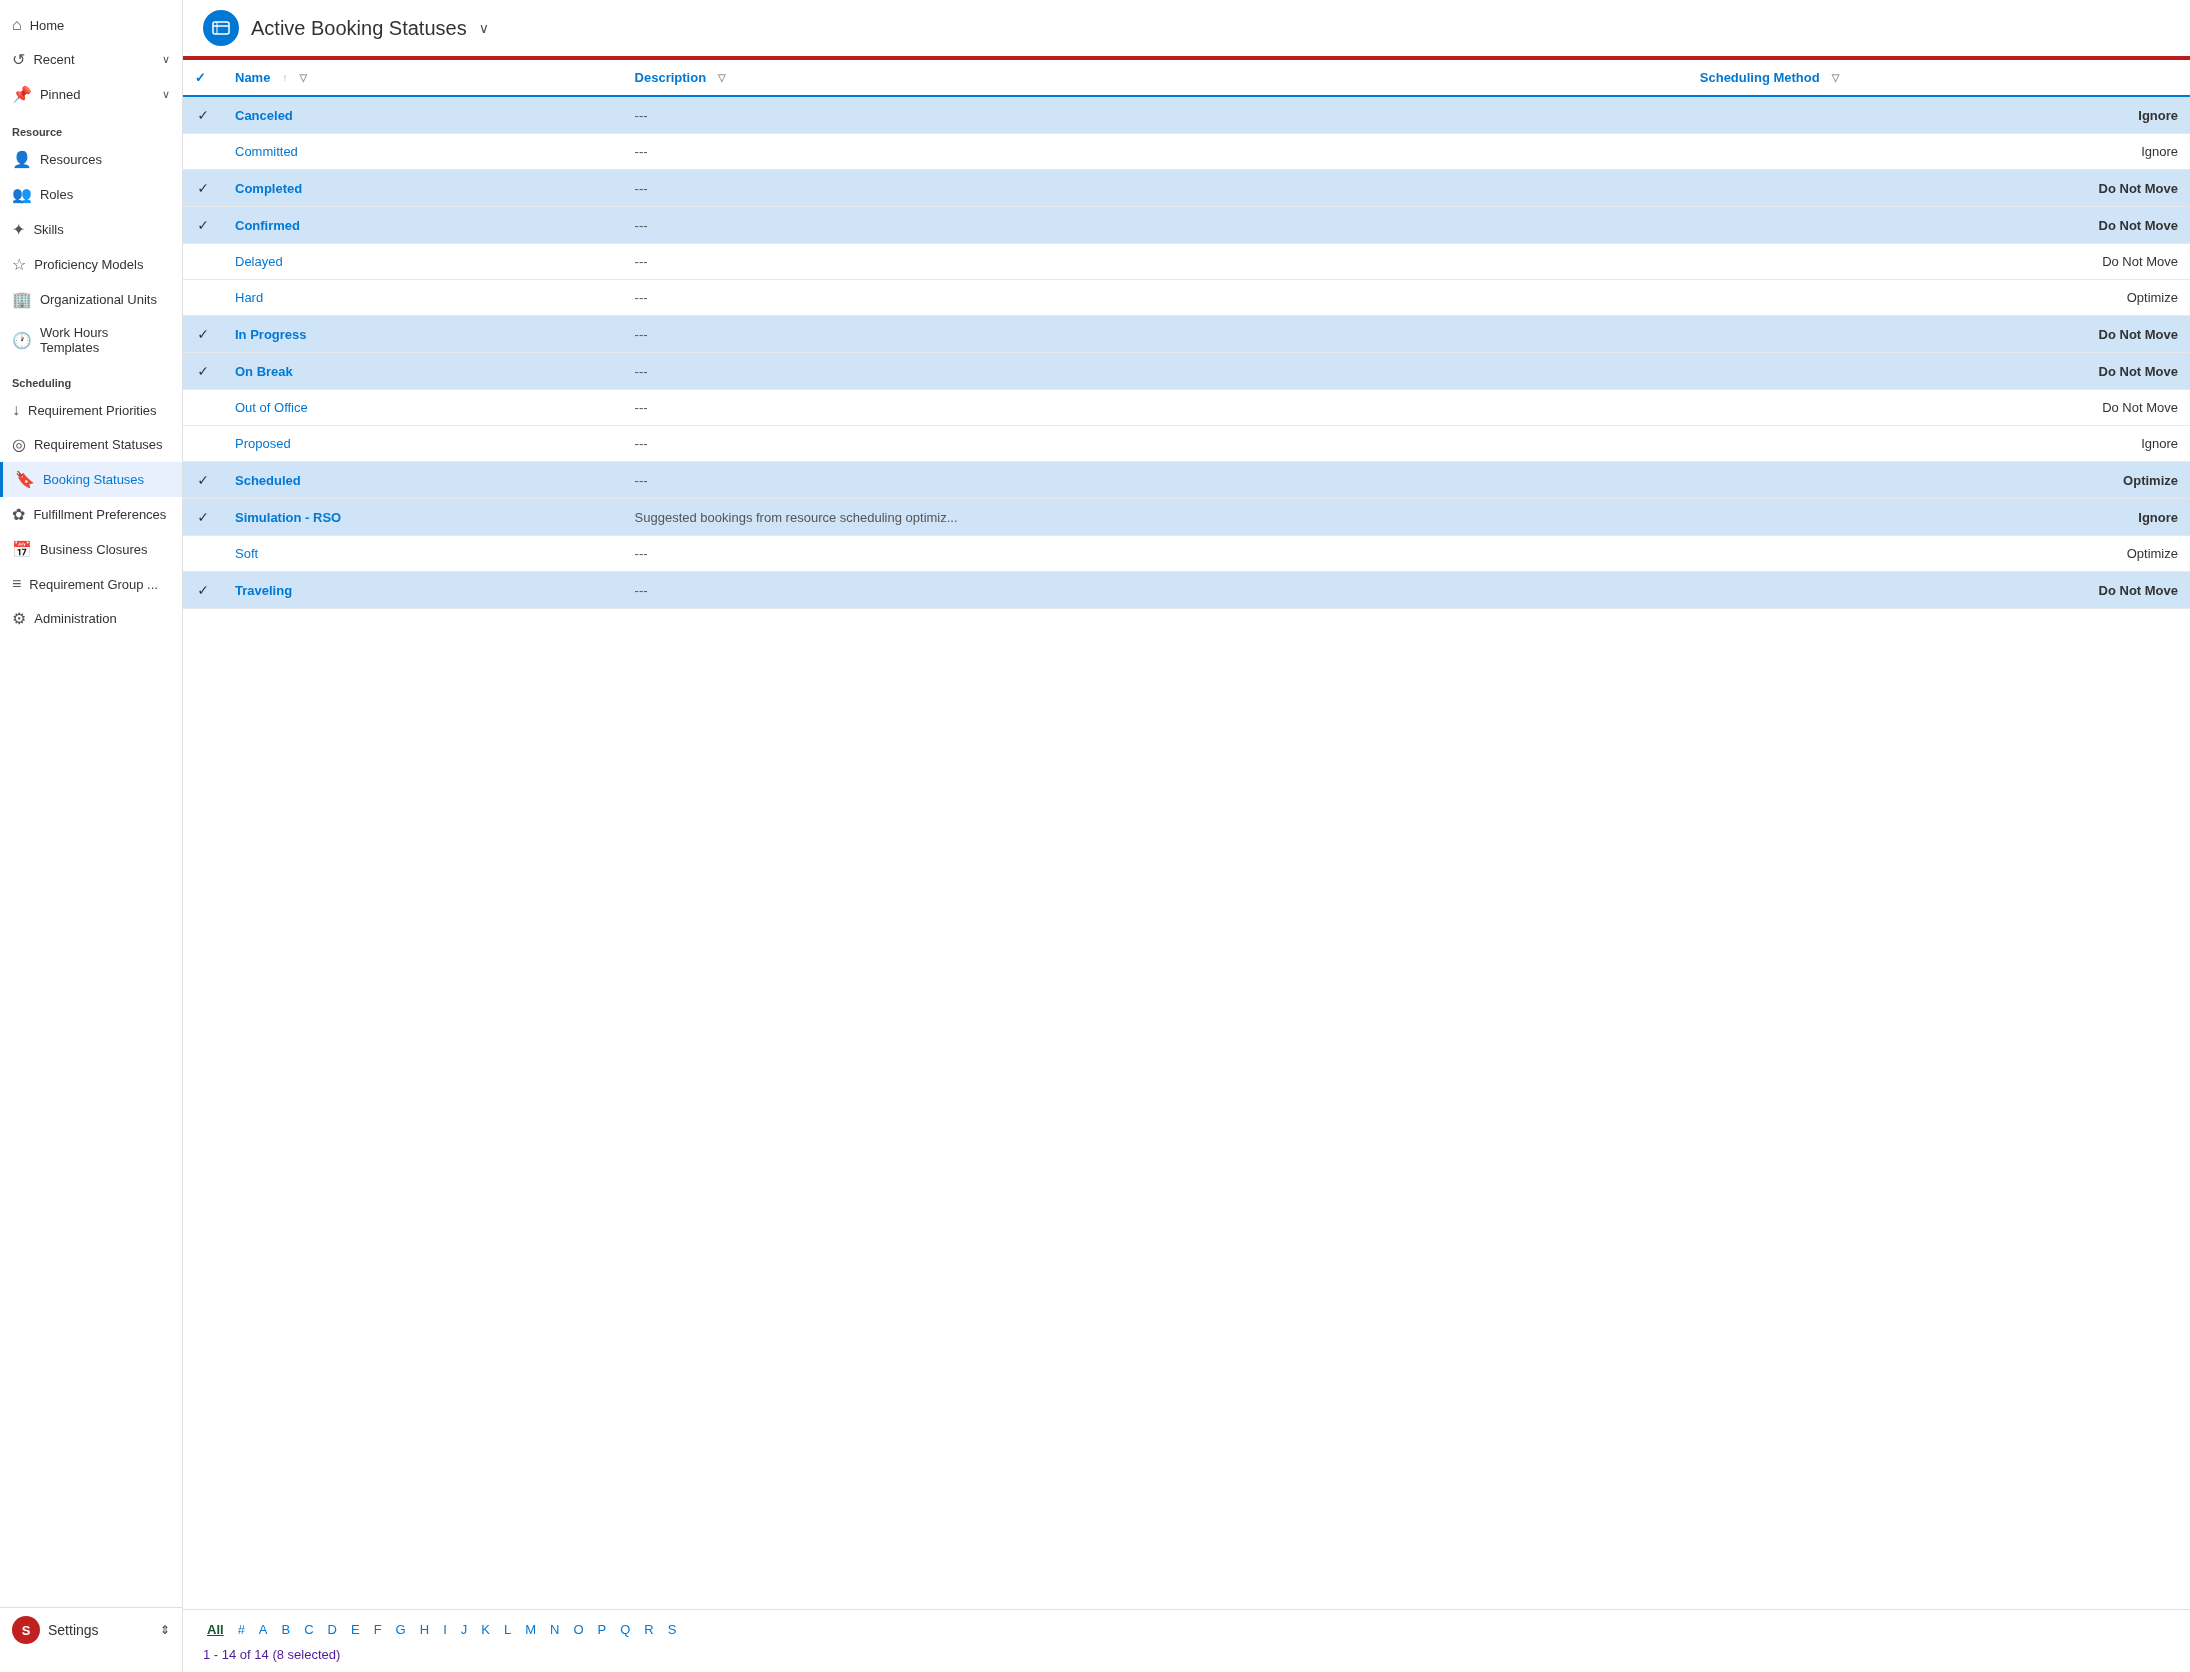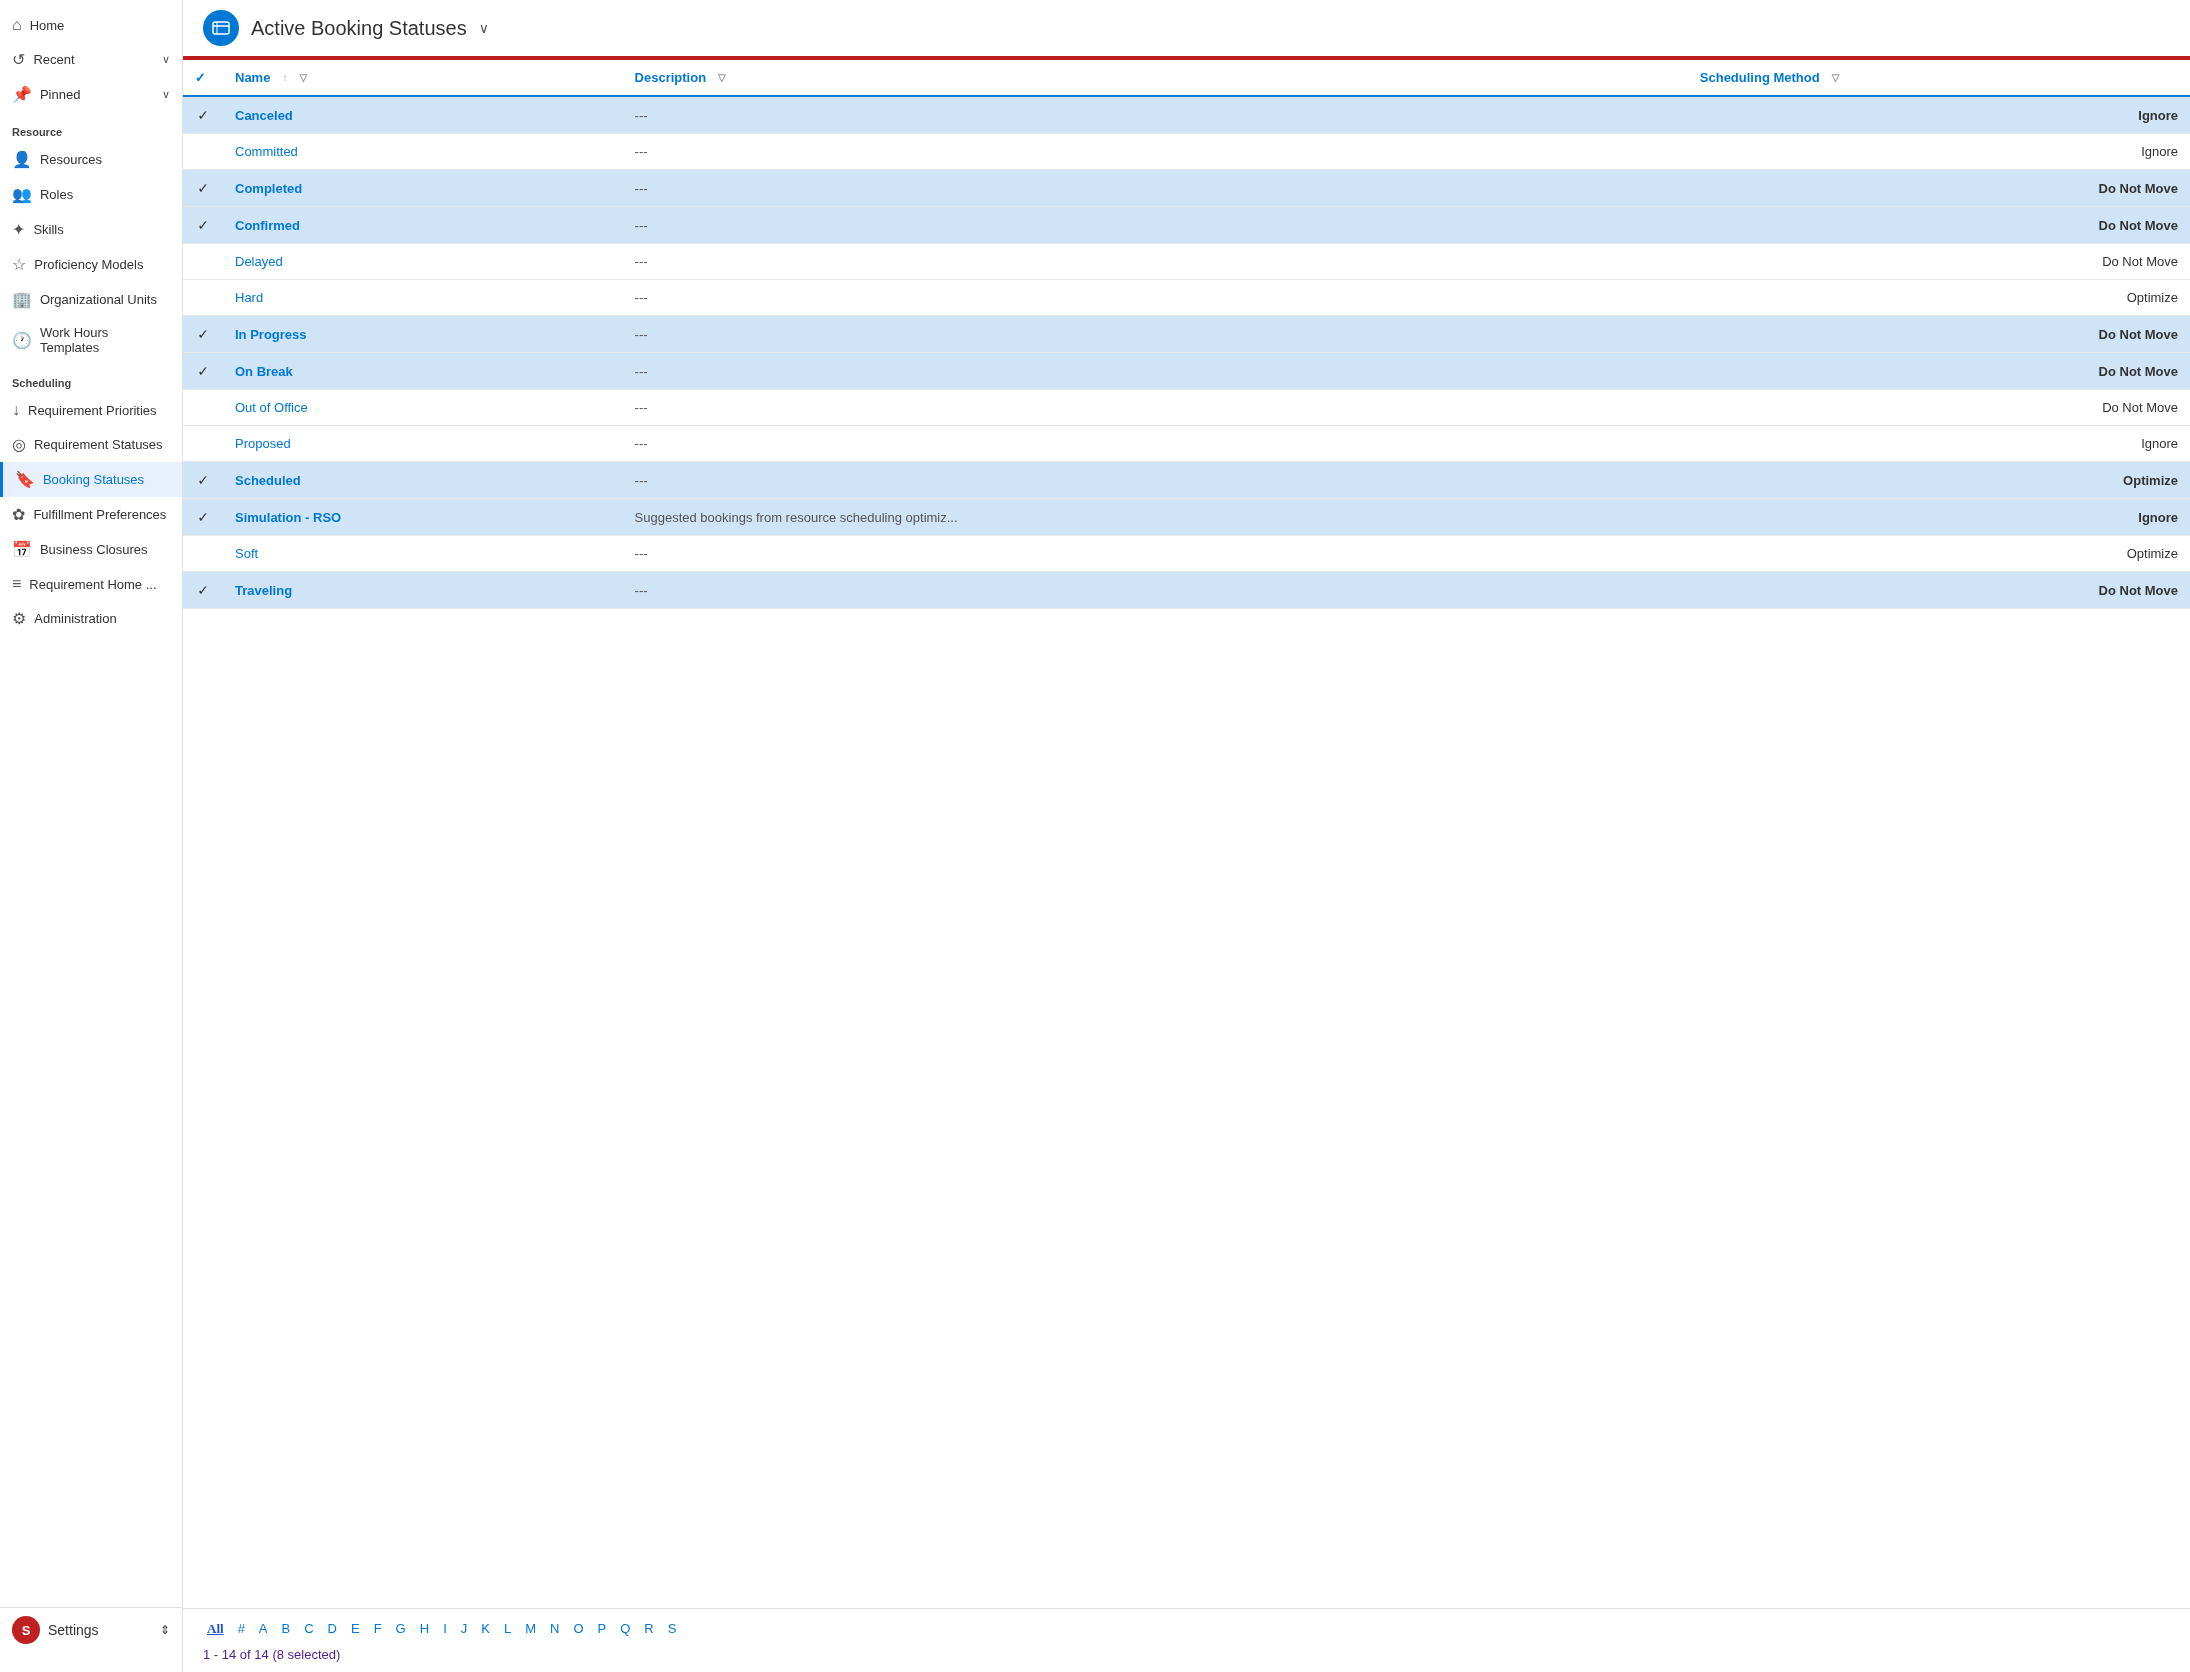--- a/index.html
+++ b/index.html
@@ -161,22 +161,21 @@
     .alpha-item {
       font-size: 13px;
       color: #0078d4;
       cursor: pointer;
       padding: 2px 4px;
       border-radius: 2px;
     }
     .alpha-item.active {
       font-weight: 700;
       text-decoration: underline;
-      color: #1d4ed8;
-      font-family: Liberation Serif, serif;
+      color: #14532d;
     }
     .page-info {
       font-size: 13px;
       color: #4c1d95;
     }
   </style>
 </head>
 <body>
 
 <nav class="sidebar">
@@ -240,21 +239,21 @@
   <div class="sidebar-nav-item">
     <span class="icon">✿</span>
     <span>Fulfillment Preferences</span>
   </div>
   <div class="sidebar-nav-item">
     <span class="icon">📅</span>
     <span>Business Closures</span>
   </div>
   <div class="sidebar-nav-item">
     <span class="icon">≡</span>
-    <span>Requirement Home ...</span>
+    <span>Requirement Group ...</span>
   </div>
   <div class="sidebar-nav-item">
     <span class="icon">⚙</span>
     <span>Administration</span>
   </div>
 
   <div class="sidebar-bottom">
     <div class="avatar">S</div>
     <span>Settings</span>
     <span style="margin-left:auto;font-size:12px;">⇕</span>

